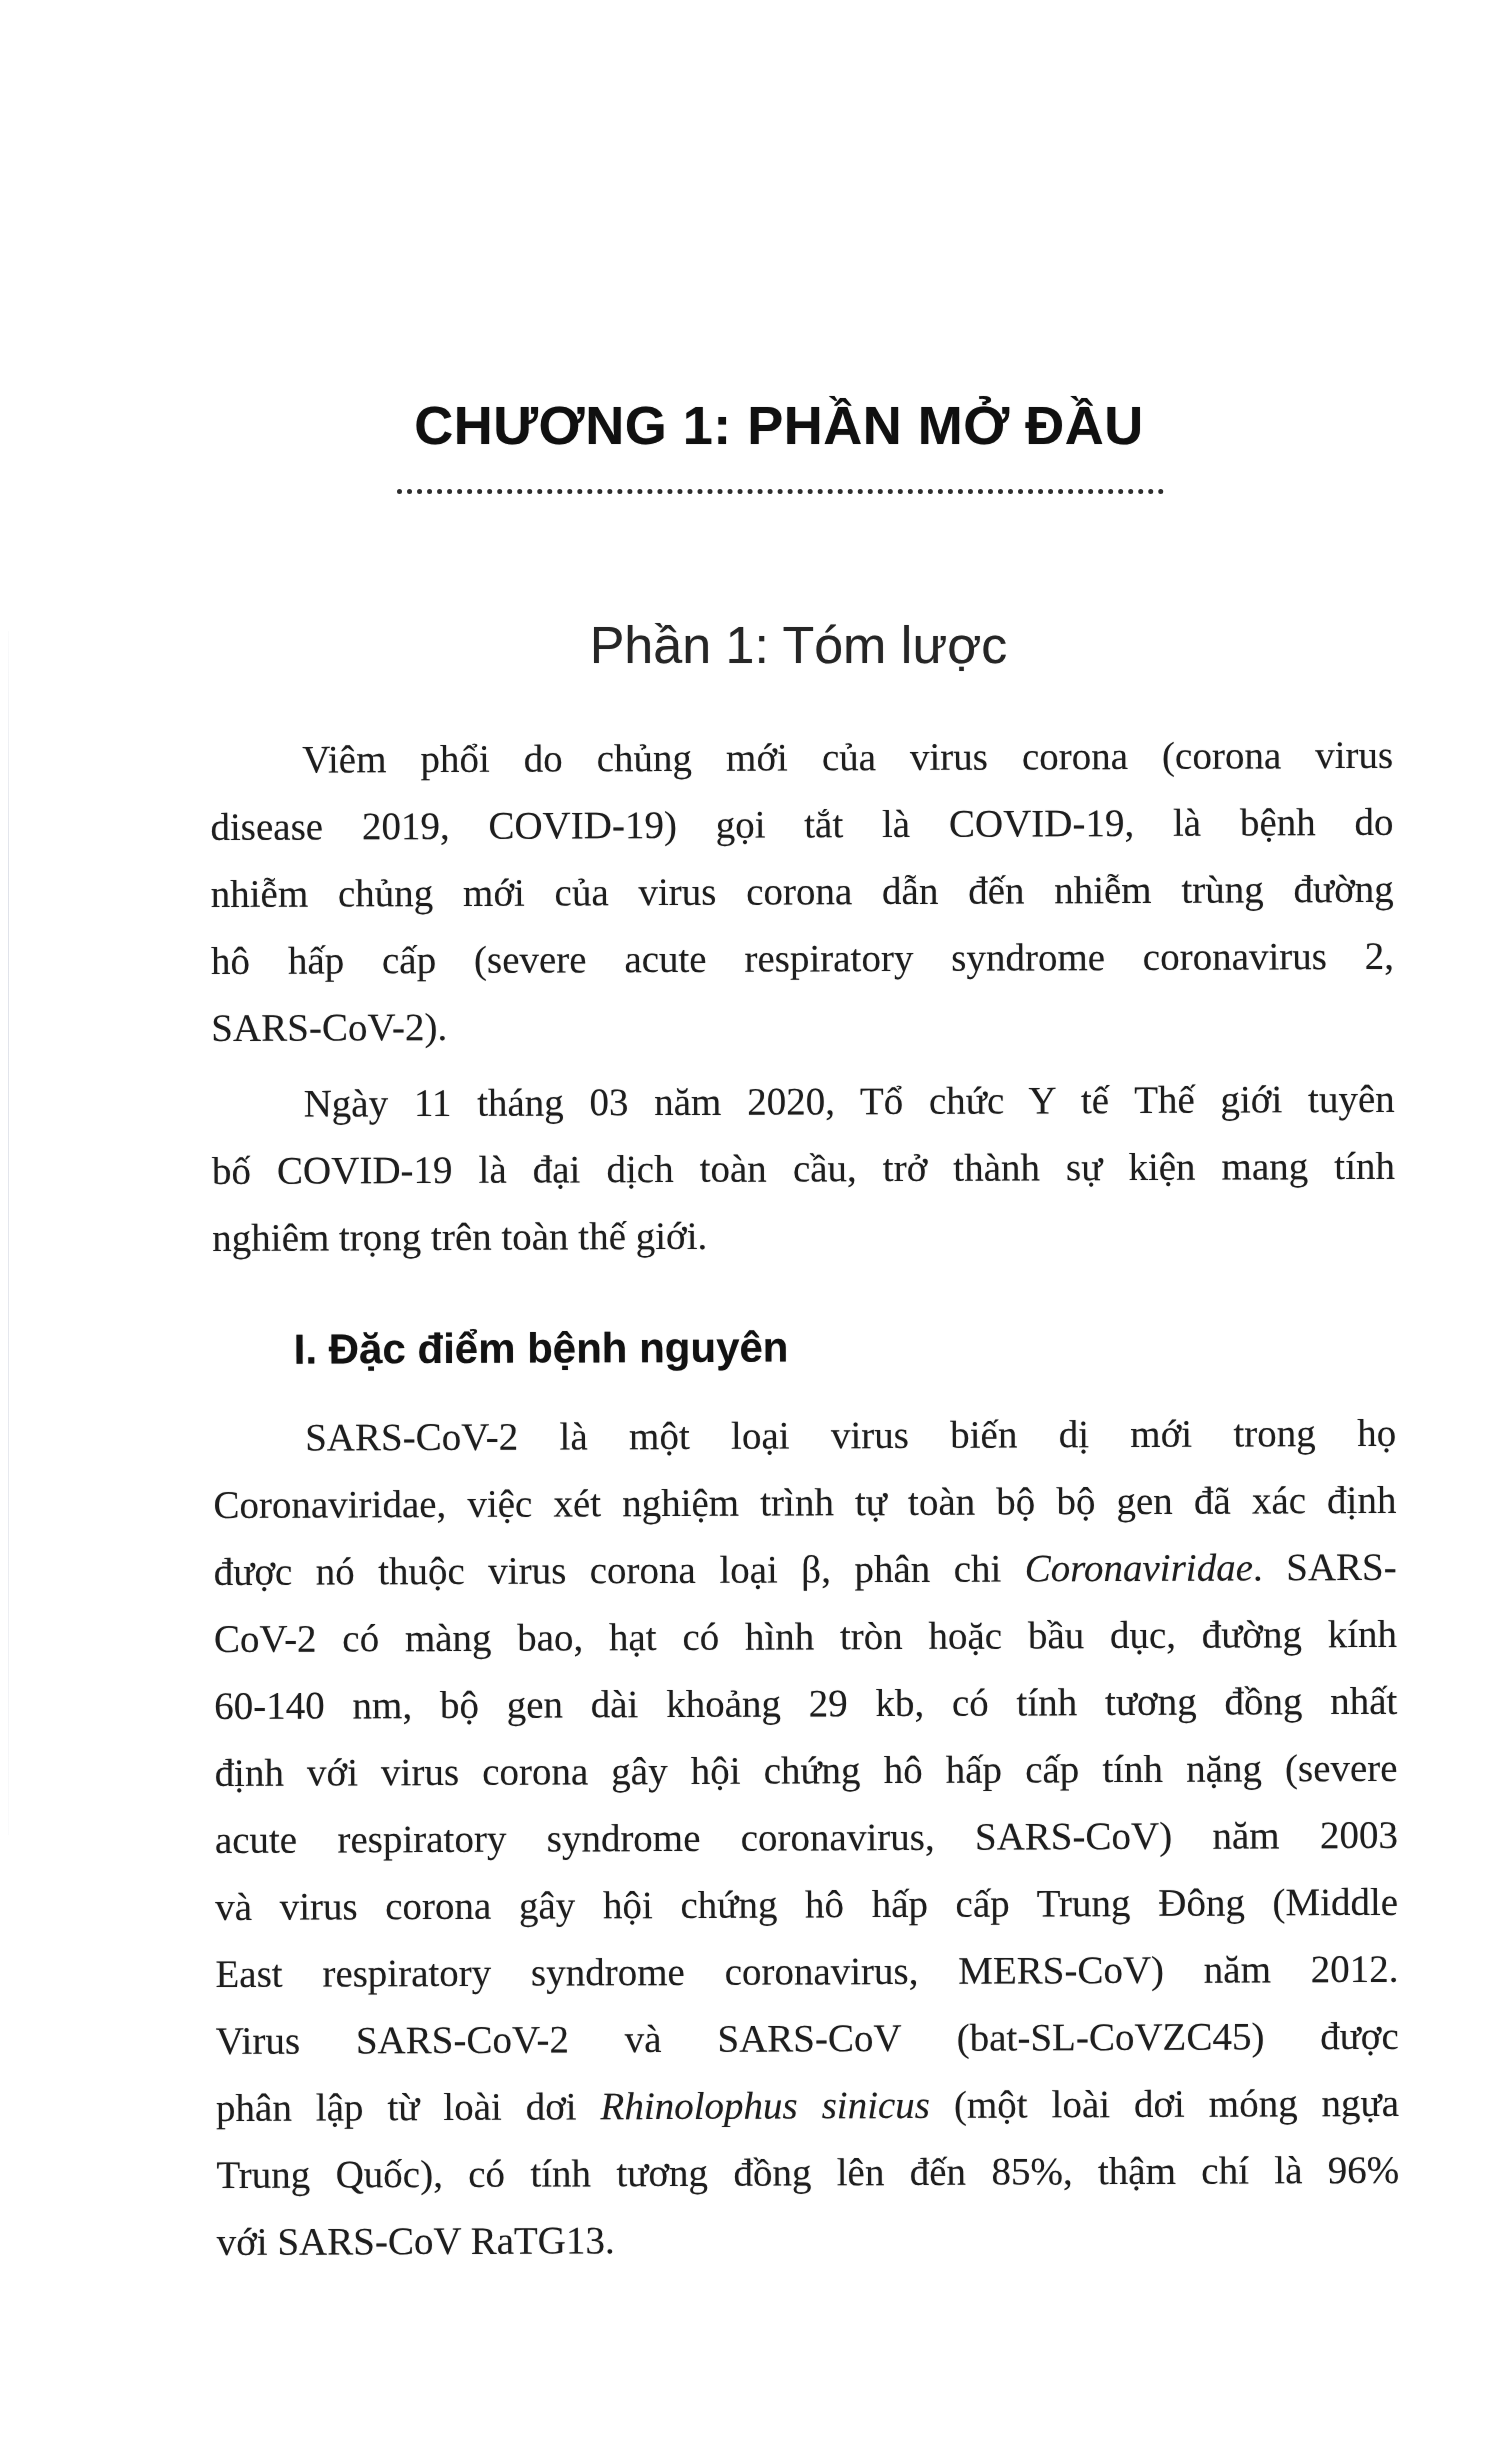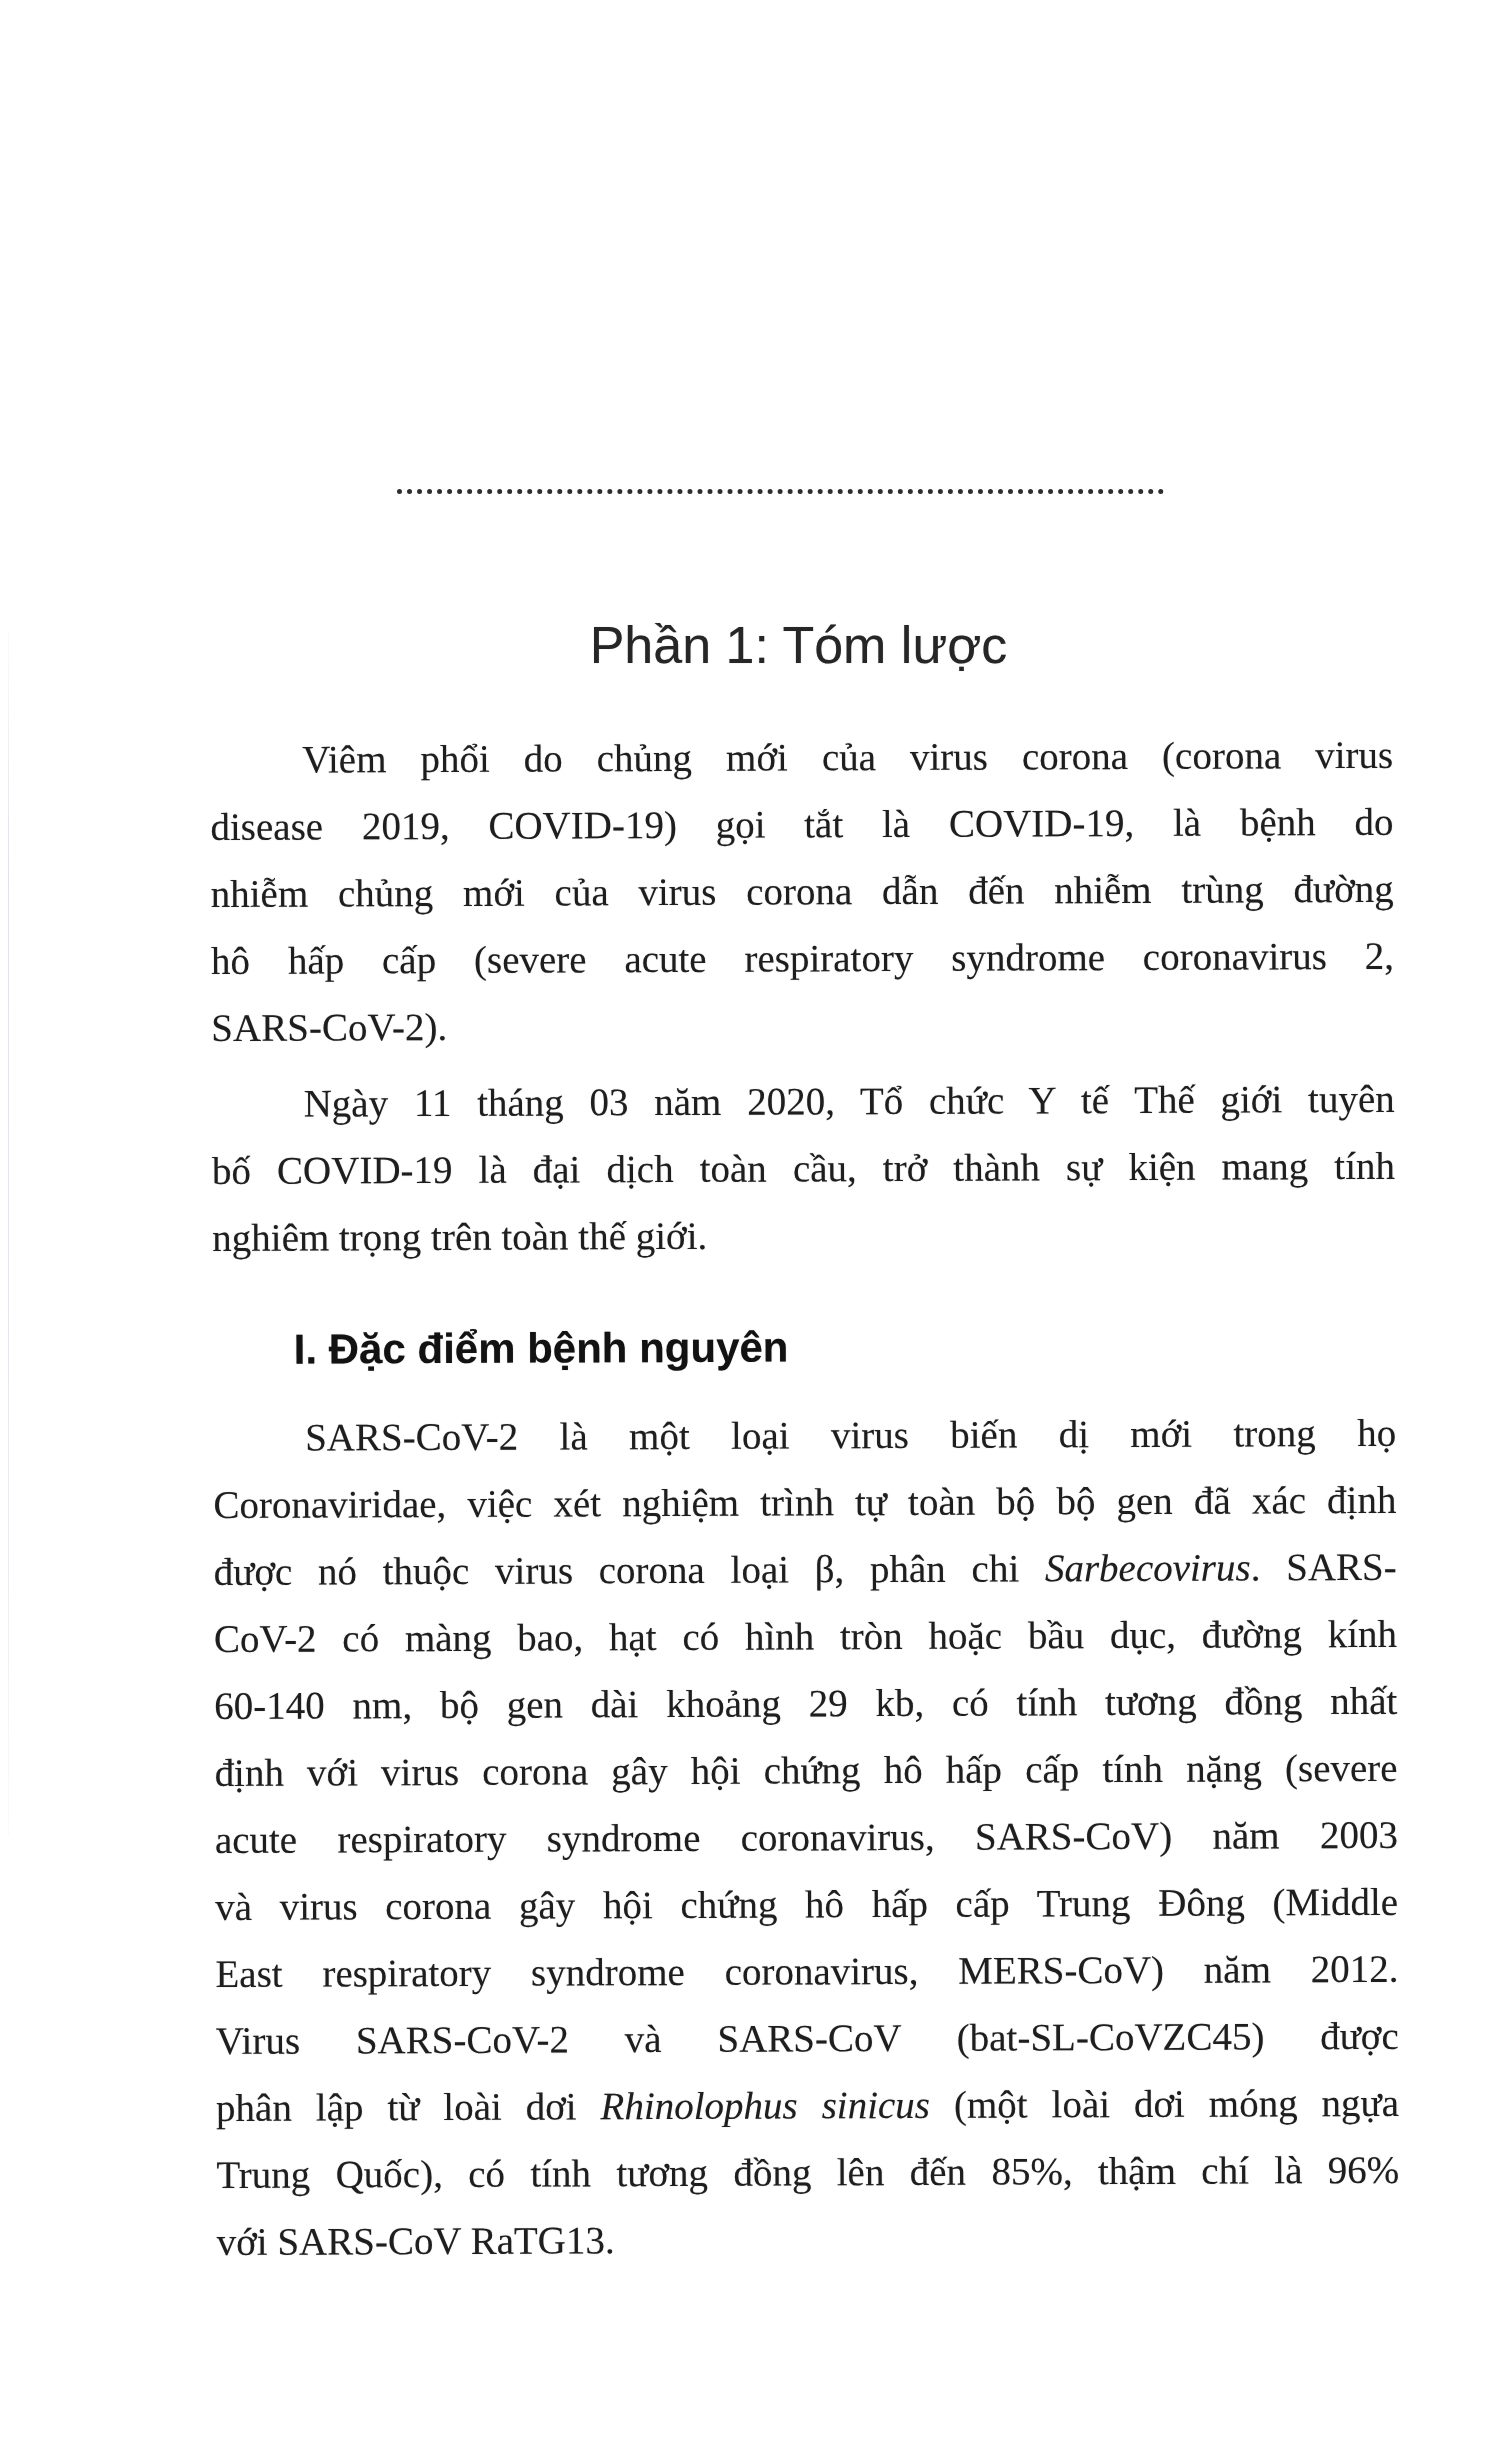--- a/index.html
+++ b/index.html
@@ -101,20 +101,21 @@
     color: #121212;
     text-shadow: 0 0 1px rgba(0,0,0,0.4);
   }
 </style>
 </head>
 <body>
 
 <div class="page">
   <div class="scan-artifact"></div>
 
+  <h1 class="chapter-title">CHƯƠNG 1: PHẦN MỞ ĐẦU</h1>
 
   <div class="title-underline"></div>
 
   <h2 class="section-title">Phần 1: Tóm lược</h2>
 
   <main class="body-text">
       <div class="para">
         <div class="line first">Viêm phổi do chủng mới của virus corona (corona virus</div>
         <div class="line">disease 2019, COVID-19) gọi tắt là COVID-19, là bệnh do</div>
         <div class="line">nhiễm chủng mới của virus corona dẫn đến nhiễm trùng đường</div>
@@ -123,21 +124,21 @@
       </div>
       <div class="para">
         <div class="line first">Ngày 11 tháng 03 năm 2020, Tổ chức Y tế Thế giới tuyên</div>
         <div class="line">bố COVID-19 là đại dịch toàn cầu, trở thành sự kiện mang tính</div>
         <div class="line last">nghiêm trọng trên toàn thế giới.</div>
       </div>
       <h3 class="heading">I. Đặc điểm bệnh nguyên</h3>
       <div class="para">
         <div class="line first">SARS-CoV-2 là một loại virus biến dị mới trong họ</div>
         <div class="line">Coronaviridae, việc xét nghiệm trình tự toàn bộ bộ gen đã xác định</div>
-        <div class="line">được nó thuộc virus corona loại β, phân chi <i>Sarbecovirus</i>. SARS-</div>
+        <div class="line">được nó thuộc virus corona loại β, phân chi <i>Coronaviridae</i>. SARS-</div>
         <div class="line">CoV-2 có màng bao, hạt có hình tròn hoặc bầu dục, đường kính</div>
         <div class="line">60-140 nm, bộ gen dài khoảng 29 kb, có tính tương đồng nhất</div>
         <div class="line">định với virus corona gây hội chứng hô hấp cấp tính nặng (severe</div>
         <div class="line">acute respiratory syndrome coronavirus, SARS-CoV) năm 2003</div>
         <div class="line">và virus corona gây hội chứng hô hấp cấp Trung Đông (Middle</div>
         <div class="line">East respiratory syndrome coronavirus, MERS-CoV) năm 2012.</div>
         <div class="line">Virus SARS-CoV-2 và SARS-CoV (bat-SL-CoVZC45) được</div>
         <div class="line">phân lập từ loài dơi <i>Rhinolophus sinicus</i> (một loài dơi móng ngựa</div>
         <div class="line">Trung Quốc), có tính tương đồng lên đến 85%, thậm chí là 96%</div>
         <div class="line last">với SARS-CoV RaTG13.</div>

